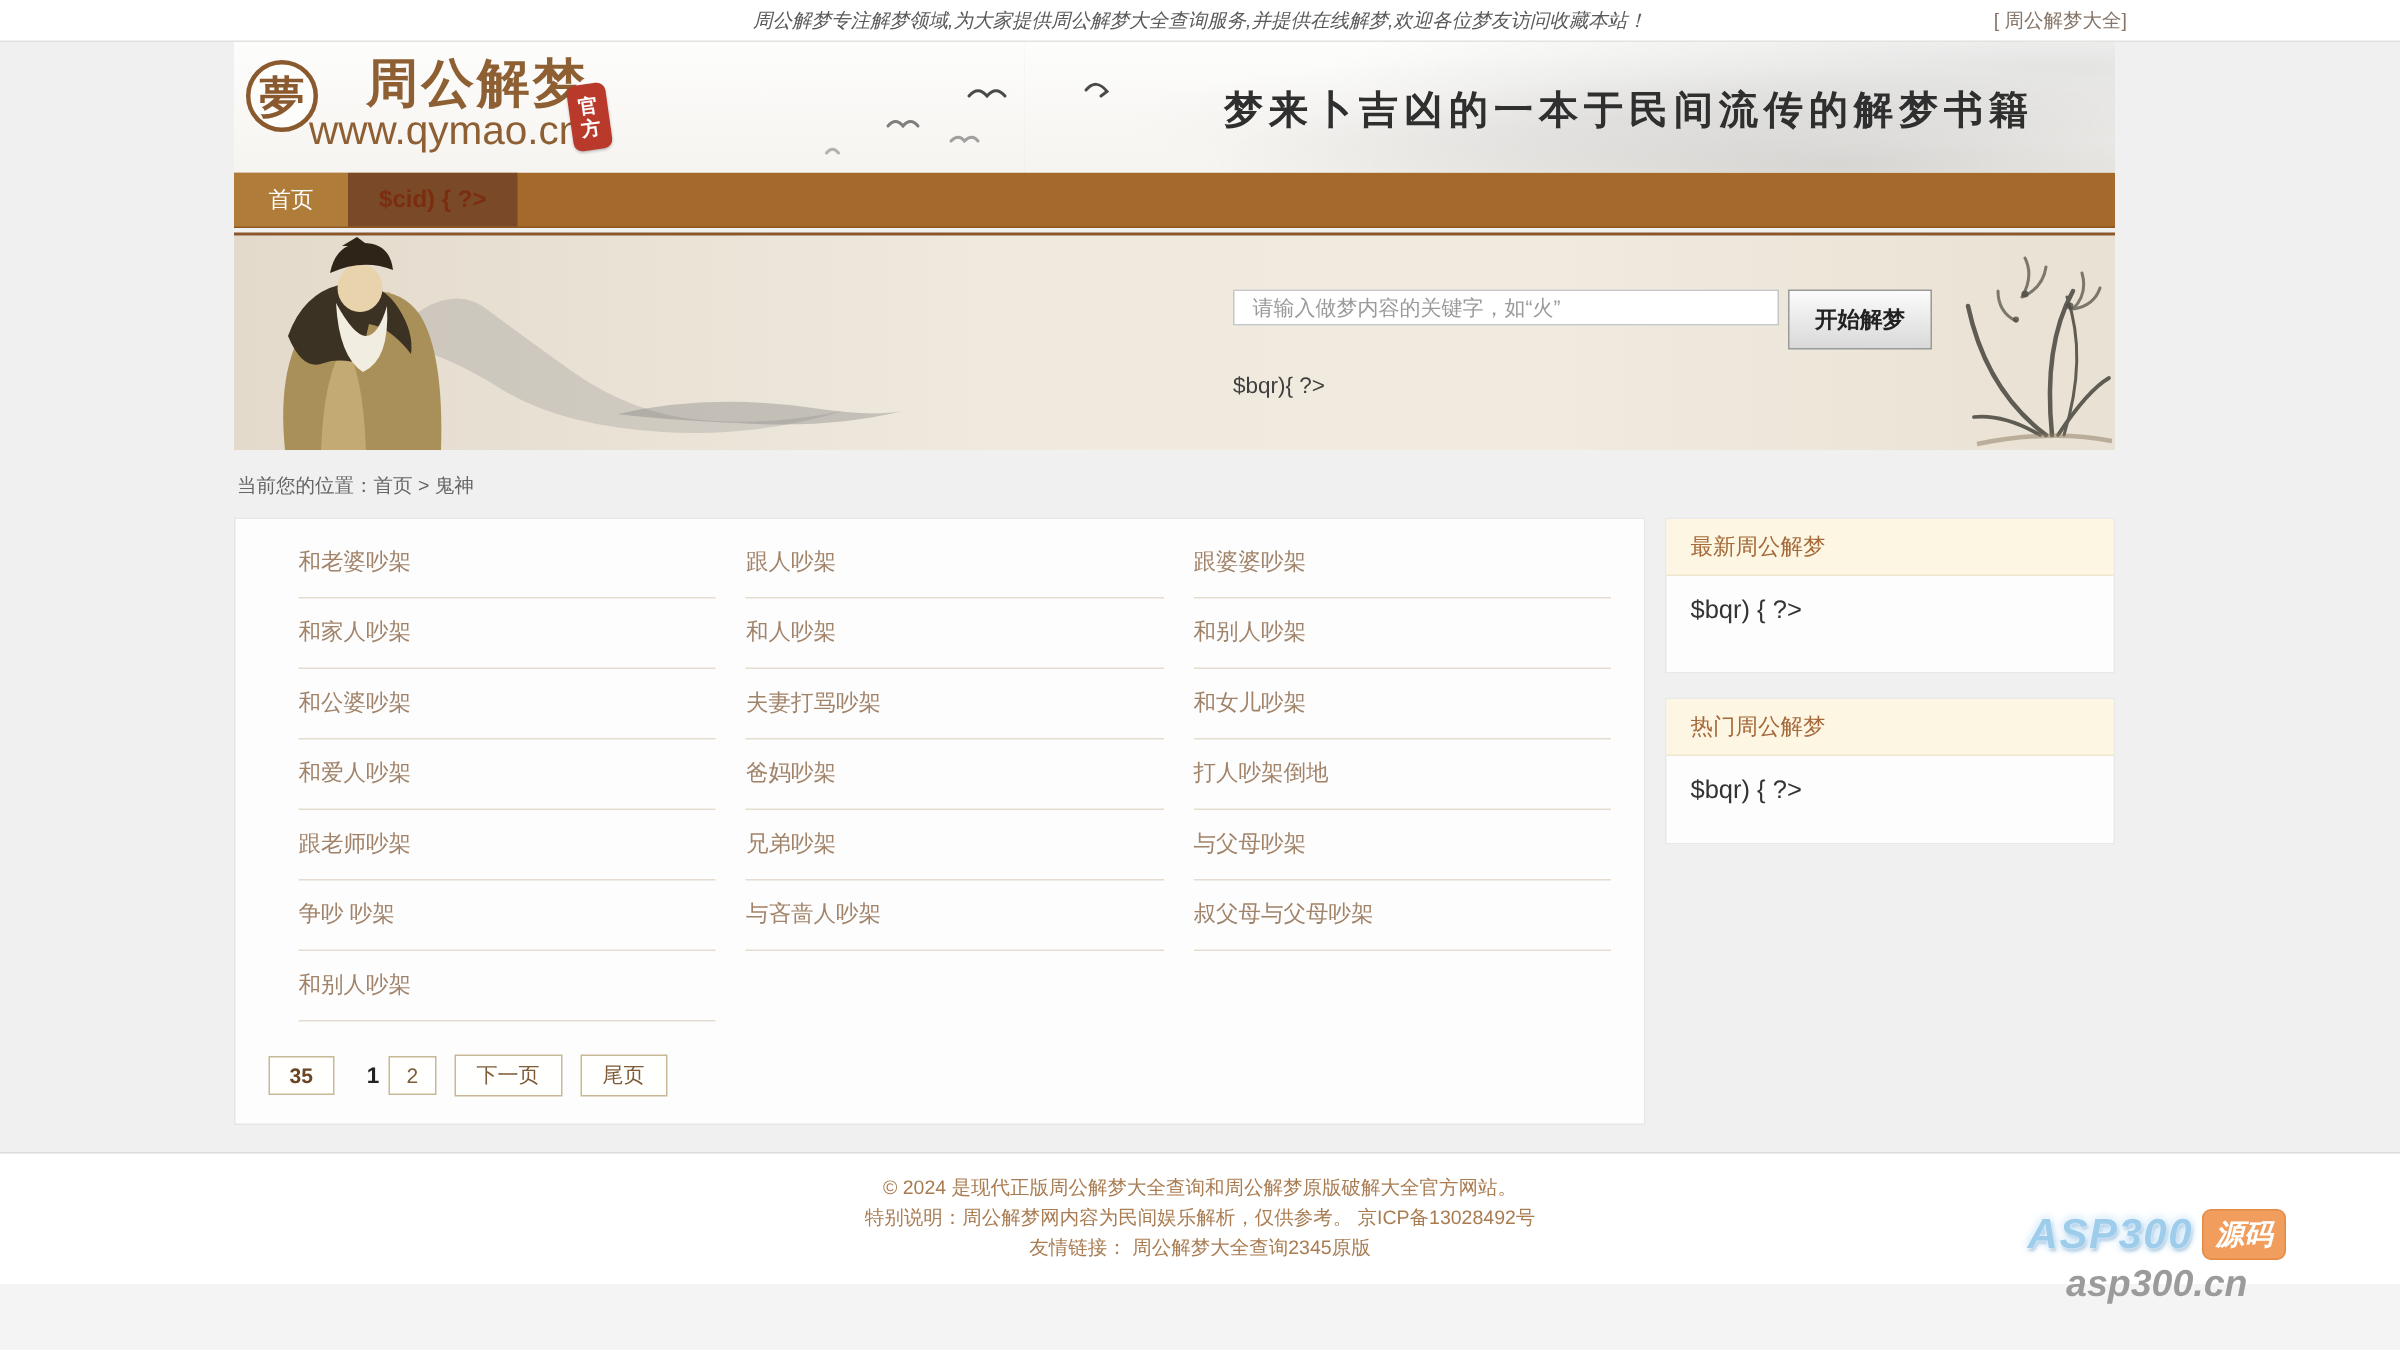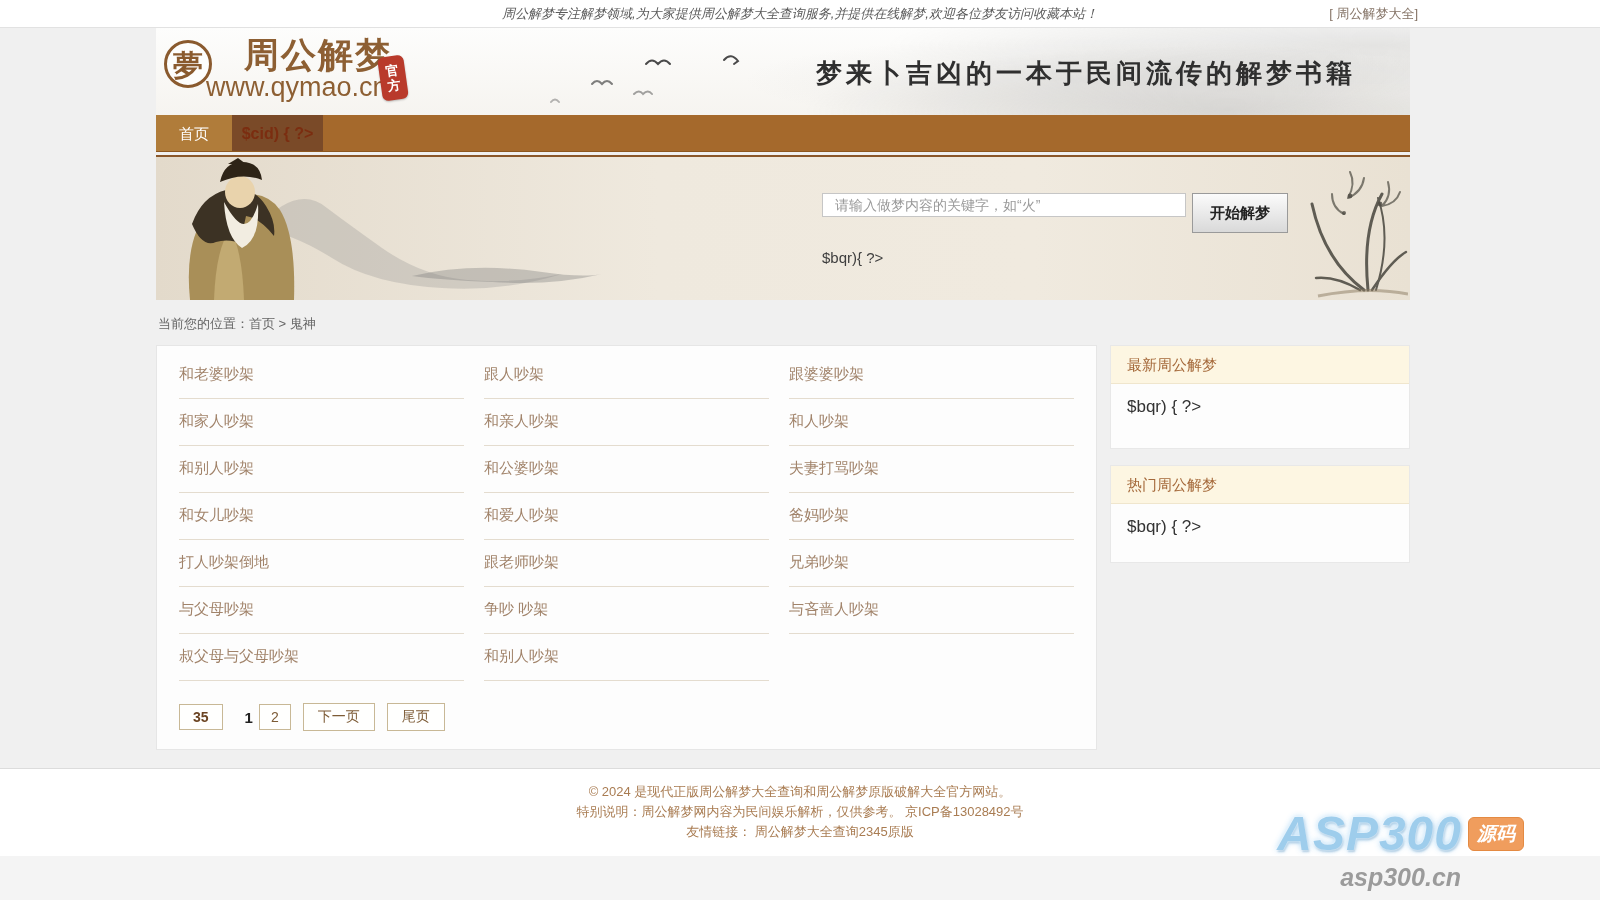--- a/index.html
+++ b/index.html
@@ -35,21 +35,21 @@
   .logo-seal { position:absolute; left:224px; top:28px; width:26px; height:44px; background:#b93a2b; border-radius:6px;
     transform:rotate(-8deg); color:#fff; font-size:13px; font-weight:bold; display:flex; flex-direction:column;
     align-items:center; justify-content:center; line-height:15px; box-shadow:0 1px 2px rgba(0,0,0,.25); }
   .birds { position:absolute; left:340px; top:22px; }
   .tagline { position:absolute; left:620px; top:28px; width:620px; text-align:center; font-size:26px; color:#2f2f2f;
     font-weight:600; letter-spacing:4px; font-family:"DejaVu Serif","Liberation Serif",serif; }
 
   
   .nav { height:37px; background:#a5692c; display:flex; border-bottom:1px solid #8d571f; }
   .nav-home { width:76px; background:#b07c3a; color:#fff; font-size:15px; text-align:center; line-height:37px; cursor:pointer; }
-  .nav-active { width:91px; background:#7a4a28; color:#7b2d10; font-size:16px; font-weight:bold;
+  .nav-active { width:113px; background:#7a4a28; color:#7b2d10; font-size:16px; font-weight:bold;
     text-align:center; line-height:34px; padding-top:2px; }
 
   
   .banner { height:145px; margin-top:3px; position:relative; border-top:2px solid #8a572a; overflow:hidden;
     background:linear-gradient(to right,#e3dacb,#efe9de 40%,#f0eadf 70%,#e9e1d3); }
   .sage-svg { position:absolute; left:6px; bottom:0; }
   .orchid-svg { position:absolute; right:2px; bottom:0; }
   .search-row { position:absolute; left:666px; top:36px; display:flex; }
   .search-input { width:364px; height:24px; border:1px solid #c6c6c6; background:#fff; padding:0 12px;
     font-size:14px; color:#444; outline:none; }
@@ -58,21 +58,21 @@
     background:linear-gradient(to bottom,#fbfbfb,#d9d9d9); font-size:15px; font-weight:bold; color:#222; cursor:pointer; }
   .banner-bqr { position:absolute; left:666px; top:92px; font-size:15px; color:#3e3e3e; }
 
   
   .breadcrumb { padding:15px 2px 12px; font-size:13px; color:#666; }
   .breadcrumb a { color:#666; text-decoration:none; }
 
   
   .content { display:flex; }
   .main-box { width:941px; min-height:394px; background:#fdfdfd; border:1px solid #e6e6e6; padding:6px 22px 18px; }
-  .links-grid { display:grid; grid-template-columns:repeat(3,1fr); column-gap:20px; }
+  .links-grid { display:grid; grid-template-columns:repeat(3,1fr); column-gap:20px;margin-left:20px; }
   .link-item { display:block; padding:13px 0 14px; font-size:15px; color:#a1836a; text-decoration:none;
     border-bottom:1px solid #e4dccf; cursor:pointer; }
   .pagination { margin-top:22px; display:flex; align-items:center; }
   .pg-box { border:1px solid #c8b896; background:#fffffe; padding:4px 11px; font-size:14px; color:#7d5b36; cursor:pointer; }
   .pg-total { font-weight:bold; color:#6b4423; padding:4px 13px; }
   .pg-current { font-size:15px; font-weight:bold; color:#222; margin:0 6px 0 22px; }
   .pg-next, .pg-last { margin-left:12px; padding:4px 14px; }
   .pg-2 { }
 
   
@@ -86,21 +86,21 @@
 
   
   .footer-white { background:#fff; border-top:1px solid #dcdcdc; height:88px; padding-top:13px; }
   .footer-line { text-align:center; font-size:13px; color:#a97c52; line-height:20px; }
   .footer-line a { color:#a97c52; text-decoration:none; }
   .footer-gray { background:#f4f4f4; height:57px; }
 
   
   .watermark { position:absolute; right:76px; top:806px; text-align:center; }
   .wm-row { display:flex; align-items:center; }
-  .wm-brand { font-size:48px; font-weight:bold; font-style:italic; letter-spacing:1px;
+  .wm-brand { font-size:28px; font-weight:bold; font-style:italic; letter-spacing:1px;
     color:#9ecdec; text-shadow:0 0 2px #fff, 0 0 6px rgba(160,210,245,.9), 1px 2px 2px rgba(90,140,180,.45);
     font-family:"Liberation Sans",sans-serif; }
   .wm-badge { margin-left:6px; background:#f09d5d; color:#fff; font-size:19px; font-weight:bold; font-style:italic;
     border-radius:6px; padding:3px 8px; border:1px solid #e4financially8a42; border:1px solid #e48a42; }
   .wm-url { font-size:25px; font-weight:bold; font-style:italic; color:#9b9b9b; margin-top:2px;text-align:center; }
 </style>
 </head>
 <body>
 
 <div class="topbar">
@@ -184,21 +184,20 @@
       <span>当前您的位置：</span><a>首页</a><span> &gt; </span><span>鬼神</span>
     </div>
 
     <div class="content">
       <div class="main-box">
         <div class="links-grid">
             <a class="link-item">和老婆吵架</a>
             <a class="link-item">跟人吵架</a>
             <a class="link-item">跟婆婆吵架</a>
             <a class="link-item">和家人吵架</a>
-            <a class="link-item">和亲人吵架</a>
             <a class="link-item">和人吵架</a>
             <a class="link-item">和别人吵架</a>
             <a class="link-item">和公婆吵架</a>
             <a class="link-item">夫妻打骂吵架</a>
             <a class="link-item">和女儿吵架</a>
             <a class="link-item">和爱人吵架</a>
             <a class="link-item">爸妈吵架</a>
             <a class="link-item">打人吵架倒地</a>
             <a class="link-item">跟老师吵架</a>
             <a class="link-item">兄弟吵架</a>

